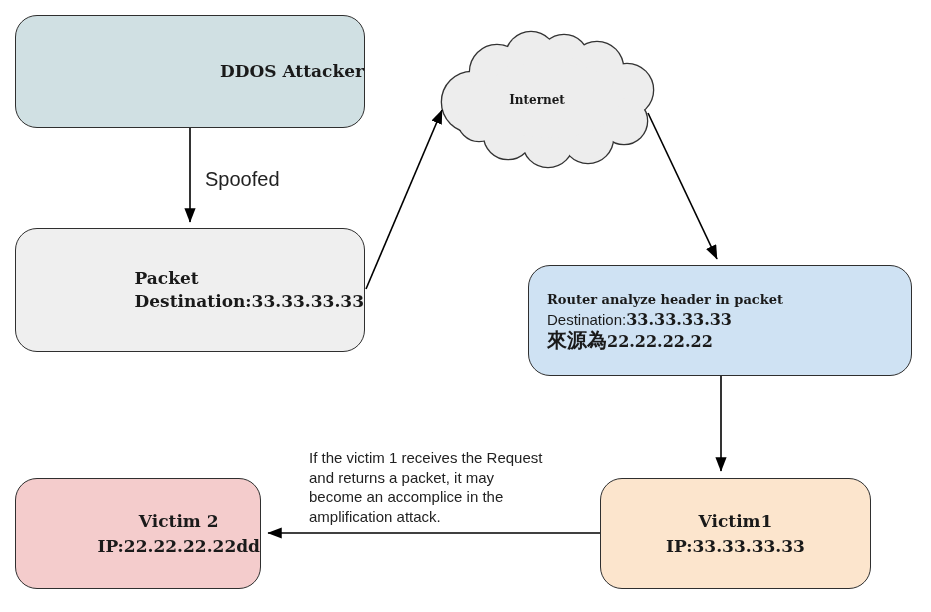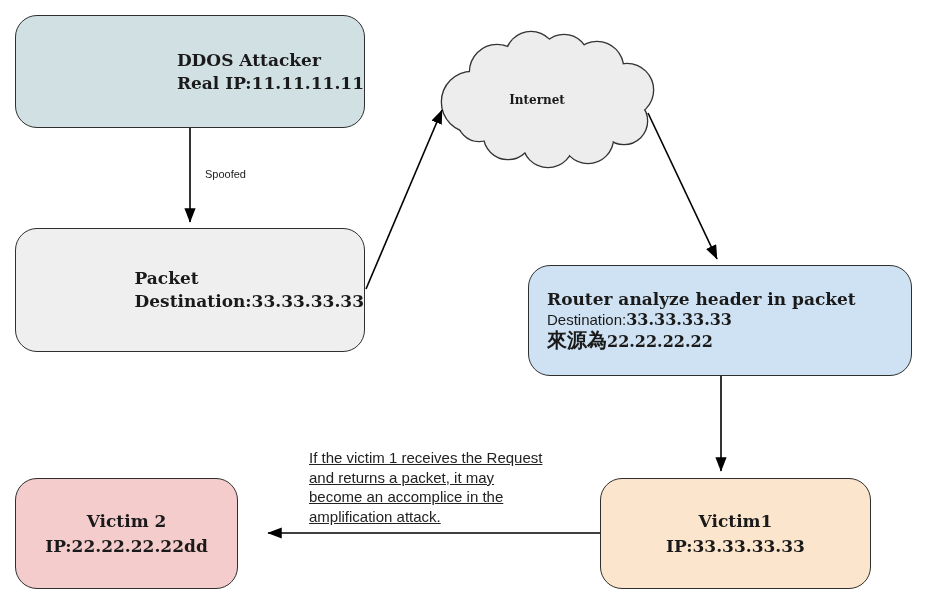--- a/index.html
+++ b/index.html
@@ -23,67 +23,65 @@
   .node .lines { display: flex; flex-direction: column; }
   .serif-bold {
     font-family: "DejaVu Serif", "Liberation Serif", serif;
     font-weight: bold;
     color: #1a1a1a;
   }
   .left-text { align-items: flex-end; text-align: left; padding-left: 4px; }
   .center-text { align-items: center; text-align: center; }
   #attacker .lines div, #packet .lines div { font-size: 17px; line-height: 23px; }
   #router .lines { padding-left: 18px; }
-  #router .router-title { font-size: 17px; line-height: 21px; }
+  #router .router-title { font-size: 13px; line-height: 21px; }
   .mixed-line { font-size: 15px; line-height: 20px; color: #1a1a1a; }
   .mixed-line .val {
     font-family: "DejaVu Serif", "Liberation Serif", serif;
     font-weight: bold;
     font-size: 16px;
   }
   .mixed-line .cjk { font-weight: bold; font-size: 20px; }
   .victim-lines div { font-size: 17px; line-height: 25px; }
   #internet-label {
     position: absolute;
     left: 437px; top: 93px; width: 200px;
     text-align: center;
     font-size: 12px;
     z-index: 3;
   }
   .float-label {
     position: absolute;
     color: #222;
     z-index: 3;
   }
-  #spoofed-label { left: 205px; top: 168px; font-size: 11px; }
+  #spoofed-label { left: 205px; top: 168px; font-size: 20px; }
   #note-label {
     left: 309px; top: 448px; width: 270px;
     font-size: 15px; line-height: 19.5px;
     white-space: pre-line;
-    text-decoration: underline;
   }
   #overlay {
     position: absolute;
     left: 0; top: 0; width: 931px; height: 612px;
     z-index: 2;
     pointer-events: none;
   }
   .arrow-line { stroke: #000000; stroke-width: 1.6; fill: none; }
   .cloud-stroke { stroke: #333333; stroke-width: 2.6; }
   .cloud-body { stroke: none; }
 </style>
 </head>
 <body>
 
 <div id="canvas">
 
   <div class="node left-text" id="attacker" style="left: 15px; top: 15px; width: 350px; height: 113px; background-color: rgb(208, 224, 227); fill: rgb(208, 224, 227);">
     <div class="lines serif-bold">
       <div>DDOS Attacker</div>
-      <div>Real IP:11.11.11.11</div>
     </div>
   </div>
 
   <div class="node left-text" id="packet" style="left: 15px; top: 228px; width: 350px; height: 124px; background-color: rgb(239, 239, 239); fill: rgb(239, 239, 239);">
     <div class="lines serif-bold">
       <div>Packet</div>
       <div>Destination:33.33.33.33</div>
     </div>
   </div>
 
@@ -99,21 +97,21 @@
     </div>
   </div>
 
   <div class="node center-text" id="victim1" style="left: 600px; top: 478px; width: 271px; height: 111px; background-color: rgb(252, 229, 205); fill: rgb(252, 229, 205);">
     <div class="lines victim-lines serif-bold center-text">
       <div>Victim1</div>
       <div>IP:33.33.33.33</div>
     </div>
   </div>
 
-  <div class="node center-text" id="victim2" style="left: 15px; top: 478px; width: 223px; height: 111px; background-color: rgb(244, 204, 204); fill: rgb(244, 204, 204);">
+  <div class="node center-text" id="victim2" style="left: 15px; top: 478px; width: 246px; height: 111px; background-color: rgb(244, 204, 204); fill: rgb(244, 204, 204); align-items: flex-end;">
     <div class="lines victim-lines serif-bold center-text">
       <div>Victim 2</div>
       <div>IP:22.22.22.22dd</div>
     </div>
   </div>
 
   <div id="internet-label" class="serif-bold">Internet</div>
 
   <div id="spoofed-label" class="float-label">Spoofed</div>
 

